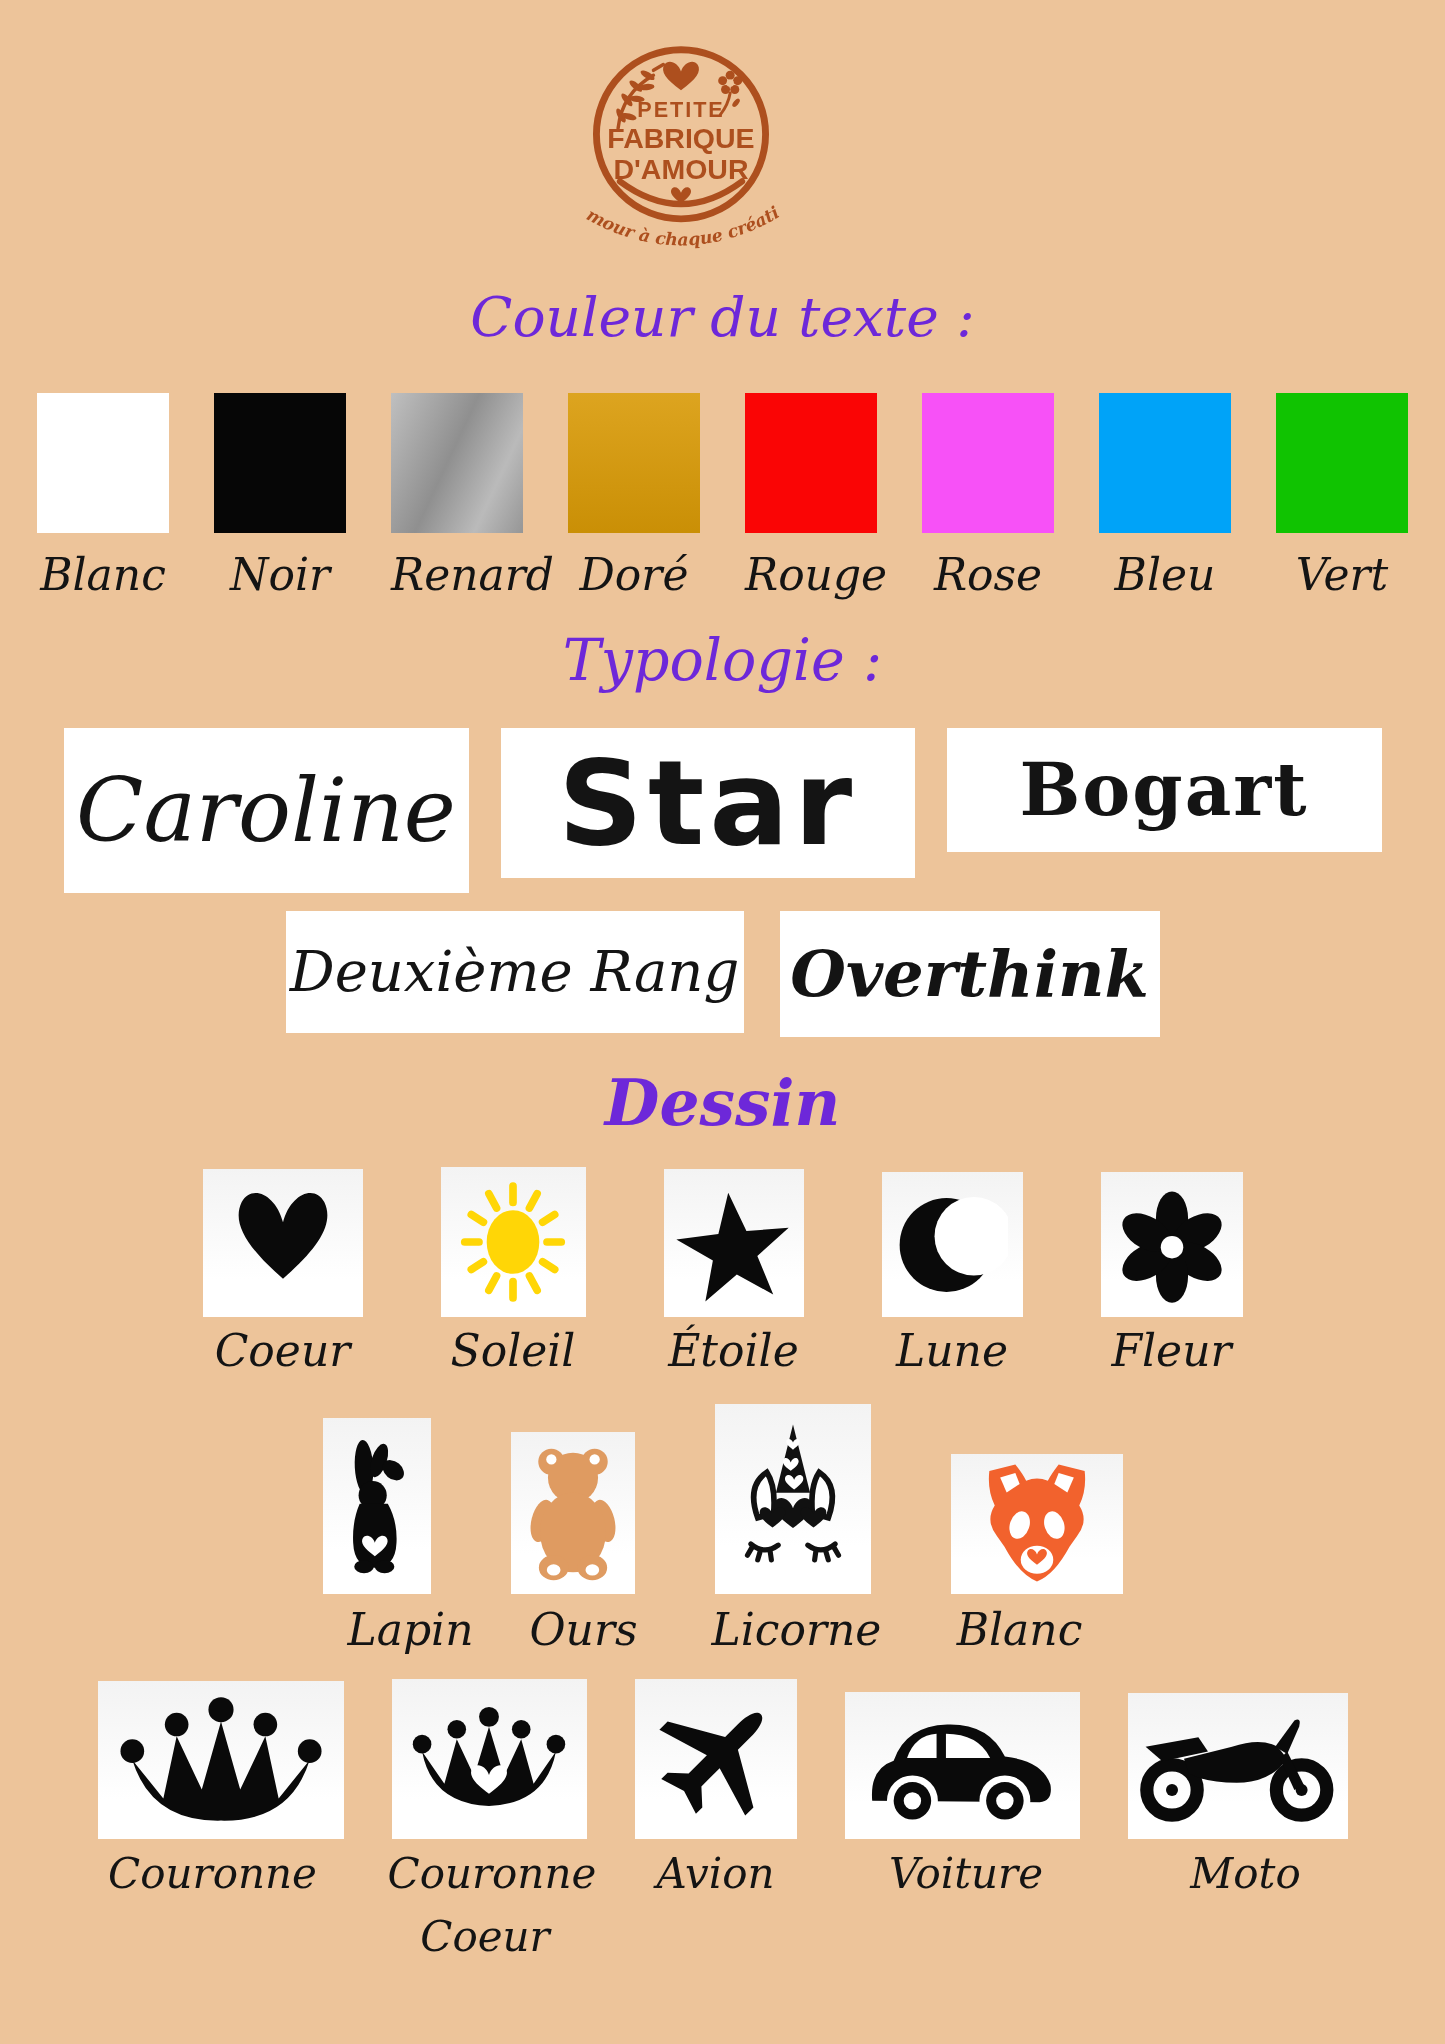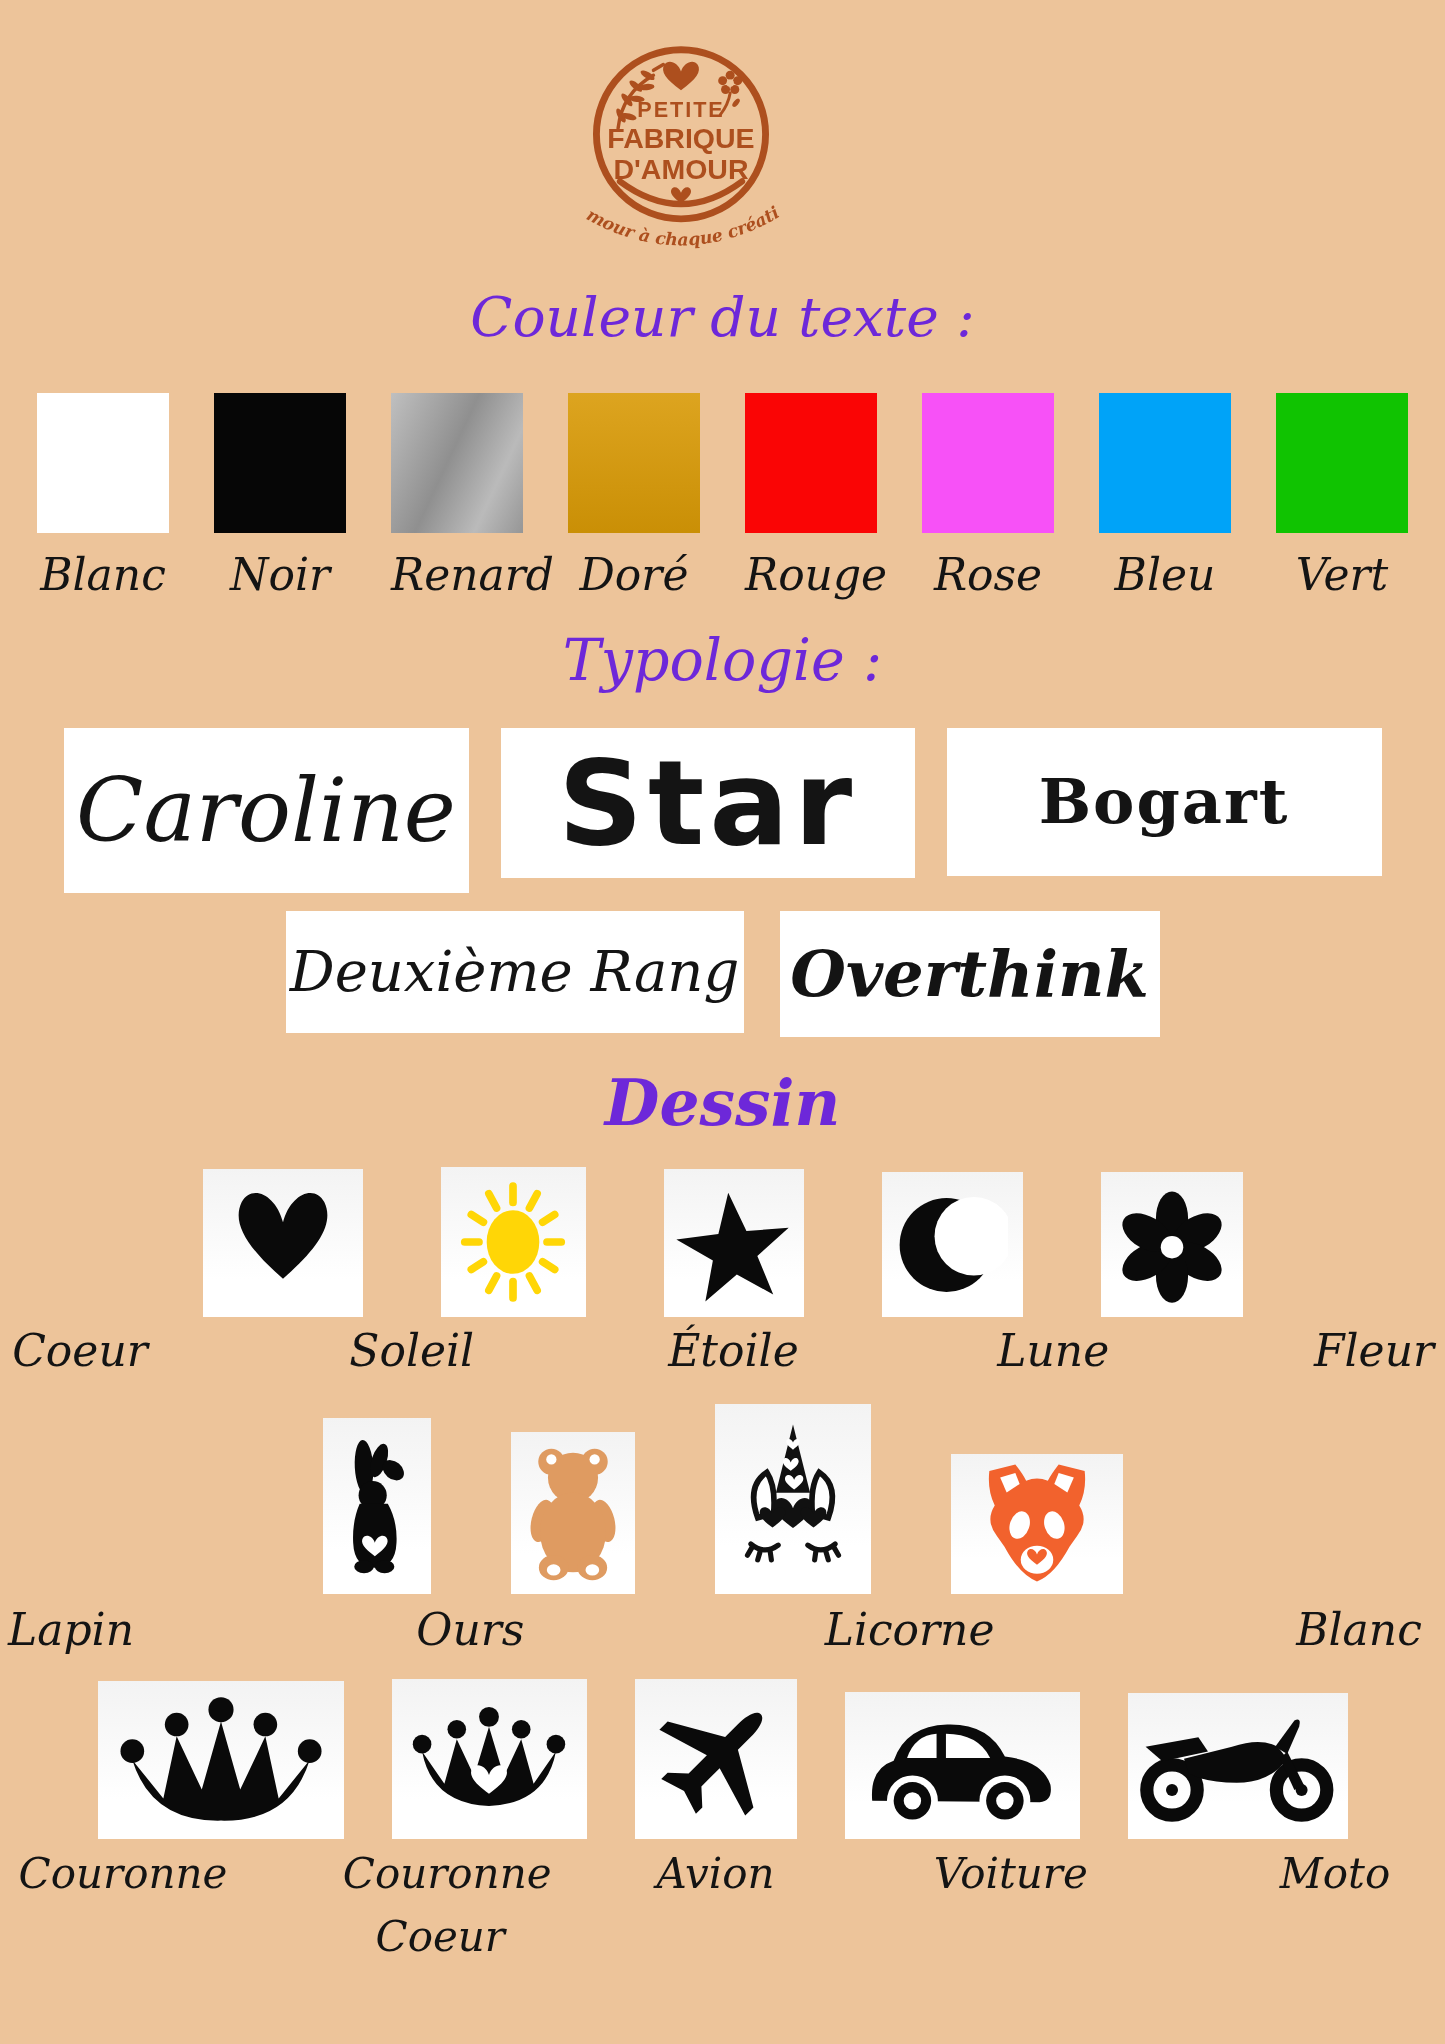--- a/index.html
+++ b/index.html
@@ -23,31 +23,31 @@
   .swatch.dore{background-image:linear-gradient(180deg,rgba(255,255,255,.10),rgba(0,0,0,.07));}
   .label-row{display:flex;justify-content:center;gap:45px;margin-top:16px;}
   .label-row .cell{width:132px;flex:0 0 auto;text-align:center;font-style:italic;font-size:44px;white-space:nowrap;}
 
   
   .typo-row{display:flex;justify-content:center;align-items:flex-start;margin-top:34px;gap:32px;}
   .typo-row2{margin-top:18px;gap:36px;}
   .font-box{background:#ffffff;display:flex;align-items:center;justify-content:center;flex:0 0 auto;overflow:hidden;}
   .fb-caroline{width:405px;height:165px;font-style:italic;font-size:88px;font-family:"DejaVu Serif",serif;}
   .fb-star{width:414px;height:150px;font-family:"DejaVu Sans",sans-serif;font-weight:900;font-size:118px;letter-spacing:5px;}
-  .fb-bogart{width:435px;height:148px;font-family:"DejaVu Serif",serif;font-weight:bold;font-size:62px;letter-spacing:2px;}
+  .fb-bogart{width:435px;height:124px;font-family:"DejaVu Serif",serif;font-weight:bold;font-size:72px;letter-spacing:2px;}
   .fb-deuxieme{width:458px;height:122px;font-style:italic;font-size:56px;white-space:nowrap;}
   .fb-overthink{width:380px;height:126px;font-style:italic;font-weight:bold;font-size:64px;}
 
   
   .icons-row{display:flex;justify-content:center;align-items:flex-end;}
   .icons-row1{gap:78px;margin-top:28px;}
   .icons-row2{gap:80px;margin-top:28px;}
   .icons-row3{gap:48px;margin-top:24px;}
   .icon-box{background:linear-gradient(180deg,#f3f3f3,#ffffff 75%);display:flex;align-items:center;justify-content:center;flex:0 0 auto;}
-  .dlabel-row{display:flex;justify-content:space-between;margin-top:10px;}
+  .dlabel-row{display:flex;justify-content:center;margin-top:10px;}
   .dlabel-row .cell{flex:0 0 auto;text-align:center;font-style:italic;font-size:44px;white-space:nowrap;}
   .dlabel-row1{gap:78px;margin-top:8px;}
   .dlabel-row2{gap:66px;margin-left:8px;}
   .dlabel-row3{gap:52px;font-size:42px;}
   .dlabel-row3 .cell{font-size:42px;}
   .cell .line2{display:block;margin-top:14px;}
 
   
   .ib-coeur{width:160px;height:148px;}
   .ib-soleil{width:145px;height:150px;}

